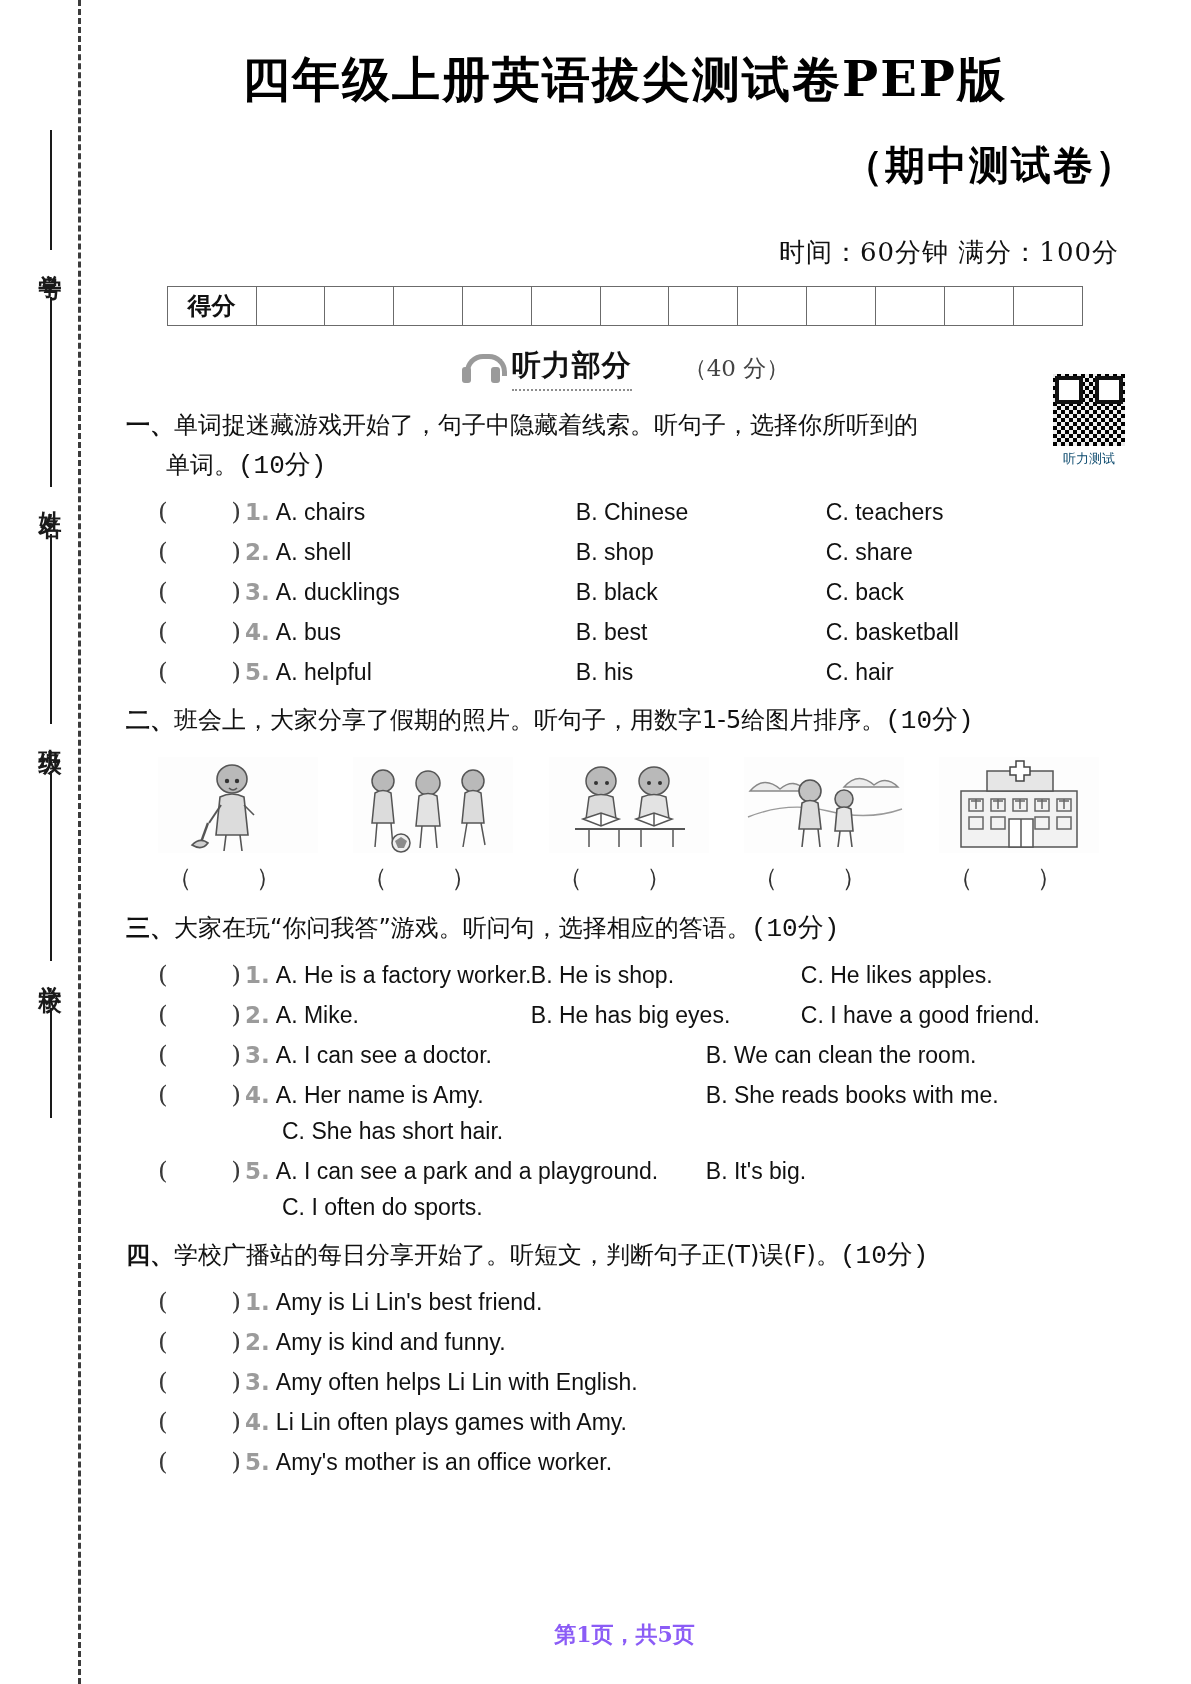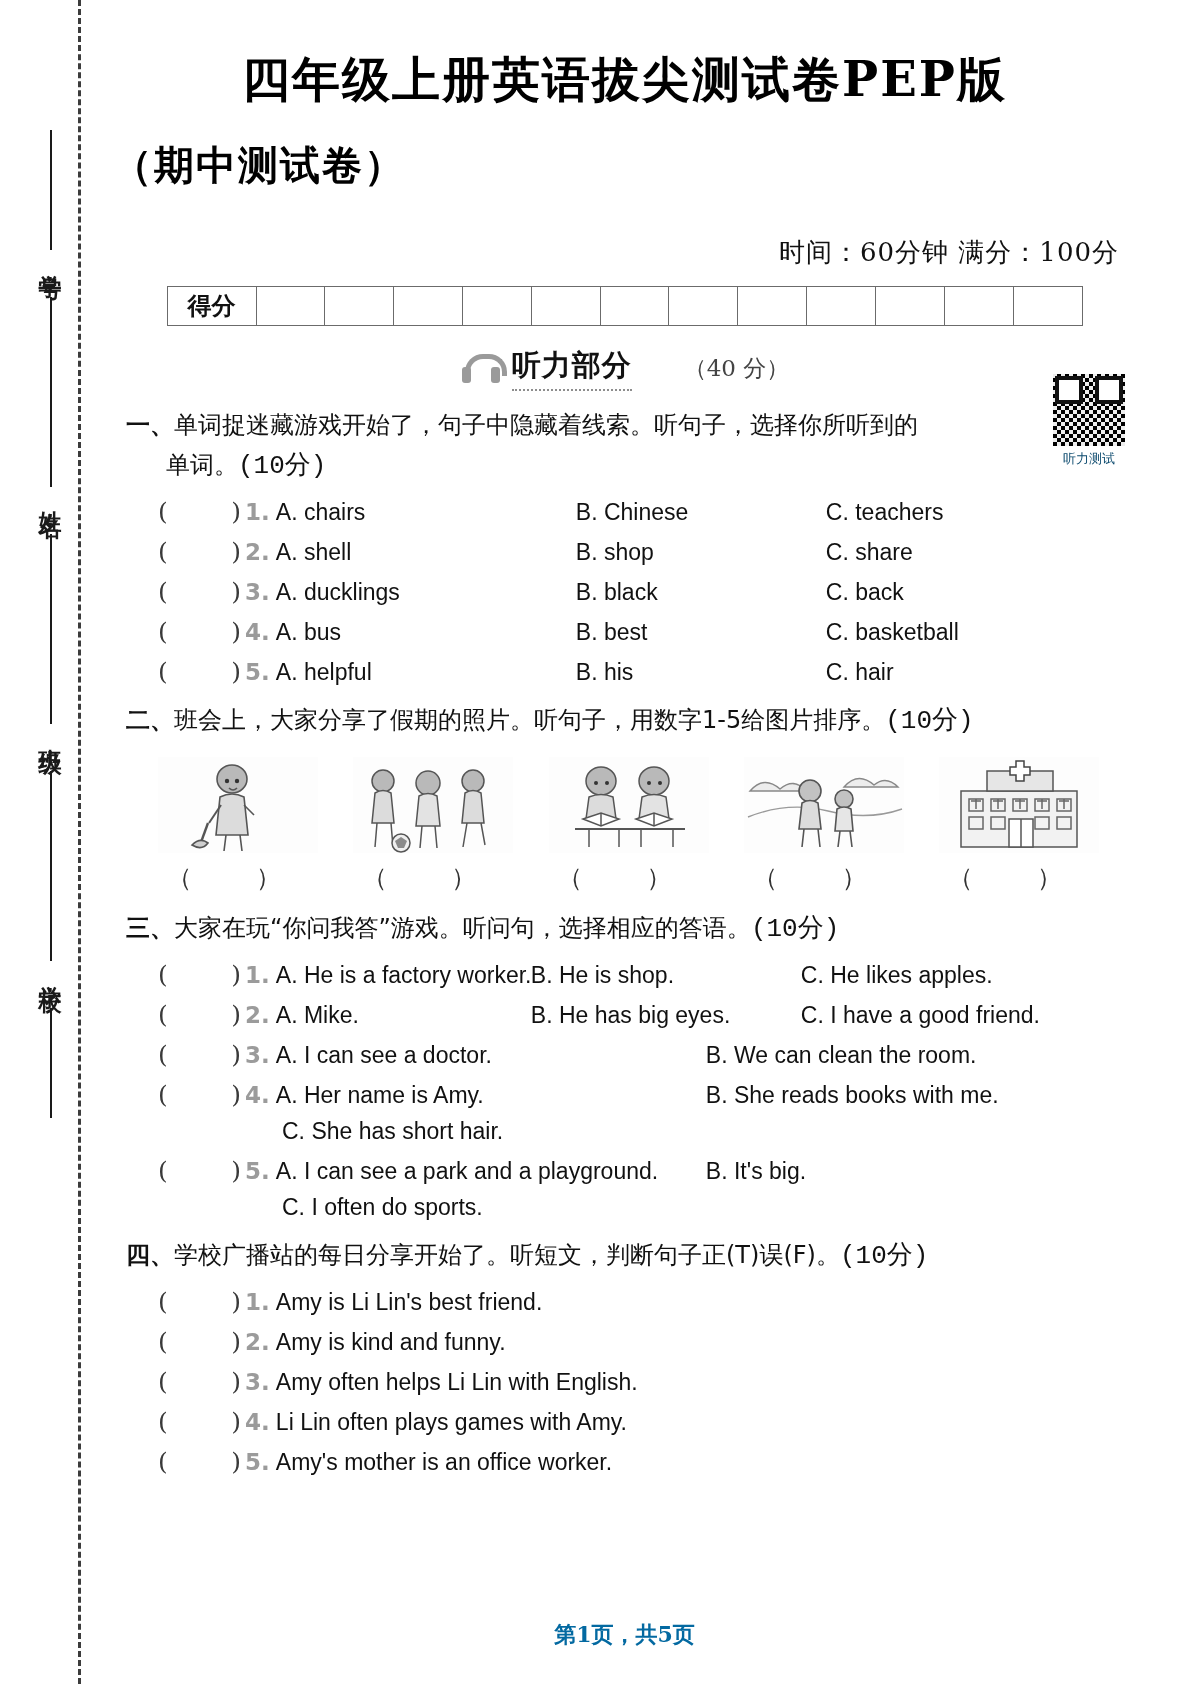--- a/index.html
+++ b/index.html
@@ -46,21 +46,21 @@
   .title{
     text-align:center;
     font-family:"DejaVu Serif","Liberation Serif",serif;
     font-weight:700;
     font-size:48px;
     letter-spacing:2px;
     margin-top:48px;
     color:#000;
   }
   .subtitle{
-    text-align:left;
+    text-align:right;
     font-family:"DejaVu Serif","Liberation Serif",serif;
     font-weight:700;
     font-size:40px;
     letter-spacing:2px;
     margin-top:26px;
     color:#000;
   }
   .exam-meta{
     text-align:right;
     font-family:"DejaVu Serif","Liberation Serif",serif;
@@ -181,21 +181,21 @@
   }
   .pic-paren{
     font-family:"DejaVu Serif","Liberation Serif",serif;
     font-size:25px;color:#333;margin-top:8px;display:block;
     letter-spacing:28px;
   }
 
   .footer{
     position:absolute;left:0;right:0;bottom:34px;text-align:center;
     font-family:"DejaVu Serif","Liberation Serif",serif;
-    font-size:22px;font-weight:700;color:#0369a1;
+    font-size:22px;font-weight:700;color:#8b5cf6;
   }
 
   
   svg.doodle{display:block;margin:0 auto;}
 </style>
 </head>
 <body>
 
 <div class="page">
 

